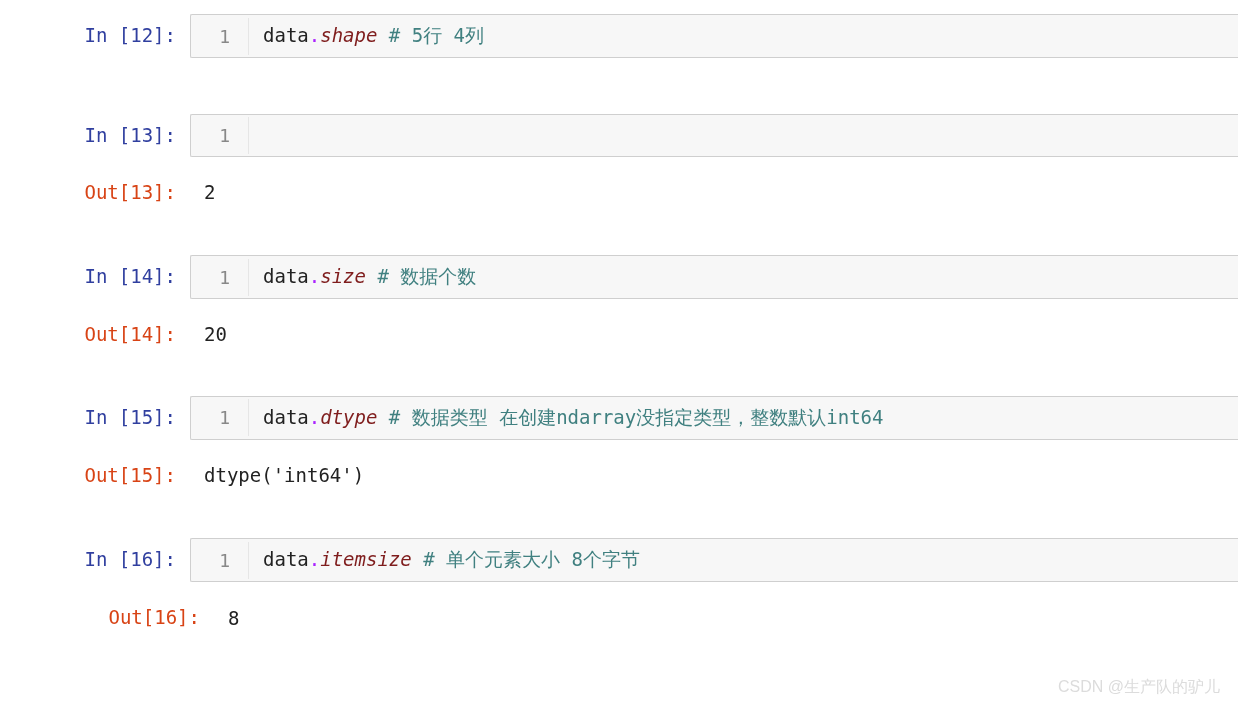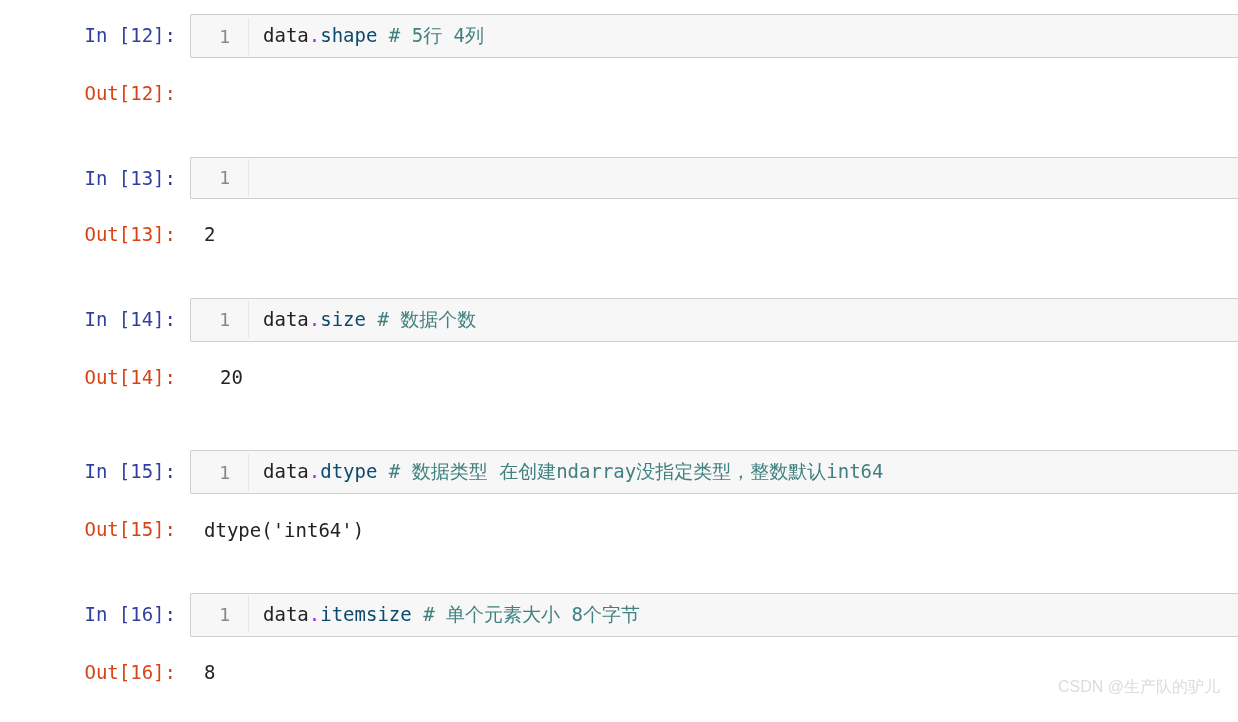--- a/index.html
+++ b/index.html
@@ -50,21 +50,21 @@
     font-size: 18px;
   }
   .code {
     padding: 8px 14px;
     font-family: "DejaVu Sans Mono", Menlo, monospace;
     white-space: pre;
     color: #222;
   }
   .code .id  { color: #222; }
   .code .dot { color: #AA22FF; }
-  .code .attr{ color: #0c4a6e; }
+  .code .attr{ color: #7f1d1d; font-style: italic; }
   .code .cm  { color: #408080; }
   .output-area {
     flex: 1;
     padding: 0 14px;
     font-family: "DejaVu Sans Mono", Menlo, monospace;
     color: #222;
     white-space: pre;
     display: flex;
     align-items: center;
   }
@@ -85,21 +85,20 @@
 <div id="notebook">
     <div class="cell-group" style="margin-top: 14px;">
       <div class="cell">
         <div class="prompt prompt-in">In [12]:</div>
         <div class="input-area">
           <div class="gutter">1</div>
           <div class="code"><span class="id">data</span><span class="dot">.</span><span class="attr">shape </span><span class="cm"># 5行 4列</span></div>
         </div>
       </div>
       <div class="cell" style="margin-top: 14px;">
-        <div class="prompt prompt-out">Out[12]:</div>
       </div>
     </div>
     <div class="cell-group" style="margin-top: 42px;">
       <div class="cell">
         <div class="prompt prompt-in">In [13]:</div>
         <div class="input-area">
           <div class="gutter">1</div>
         </div>
       </div>
       <div class="cell" style="margin-top: 14px;">
@@ -108,46 +107,46 @@
       </div>
     </div>
     <div class="cell-group" style="margin-top: 42px;">
       <div class="cell">
         <div class="prompt prompt-in">In [14]:</div>
         <div class="input-area">
           <div class="gutter">1</div>
           <div class="code"><span class="id">data</span><span class="dot">.</span><span class="attr">size </span><span class="cm"># 数据个数</span></div>
         </div>
       </div>
-      <div class="cell" style="margin-top: 14px; gap: 16px;">
+      <div class="cell" style="margin-top: 14px;">
         <div class="prompt prompt-out">Out[14]:</div>
         <div class="output-area">20</div>
       </div>
     </div>
-    <div class="cell-group" style="margin-top: 52px;">
+    <div class="cell-group" style="margin-top: 40px;">
       <div class="cell">
         <div class="prompt prompt-in">In [15]:</div>
         <div class="input-area">
           <div class="gutter">1</div>
           <div class="code"><span class="id">data</span><span class="dot">.</span><span class="attr">dtype </span><span class="cm"># 数据类型 在创建ndarray没指定类型，整数默认int64</span></div>
         </div>
       </div>
       <div class="cell" style="margin-top: 14px;">
         <div class="prompt prompt-out">Out[15]:</div>
         <div class="output-area">dtype('int64')</div>
       </div>
     </div>
     <div class="cell-group" style="margin-top: 42px;">
       <div class="cell">
         <div class="prompt prompt-in">In [16]:</div>
         <div class="input-area">
           <div class="gutter">1</div>
           <div class="code"><span class="id">data</span><span class="dot">.</span><span class="attr">itemsize </span><span class="cm"># 单个元素大小 8个字节</span></div>
         </div>
       </div>
-      <div class="cell" style="margin-top: 14px;">
+      <div class="cell" style="margin-top: 14px; margin-left: 24px;">
         <div class="prompt prompt-out">Out[16]:</div>
         <div class="output-area">8</div>
       </div>
     </div>
   </div>
 
 <div class="watermark">CSDN @生产队的驴儿</div>
 
 </body></html>

